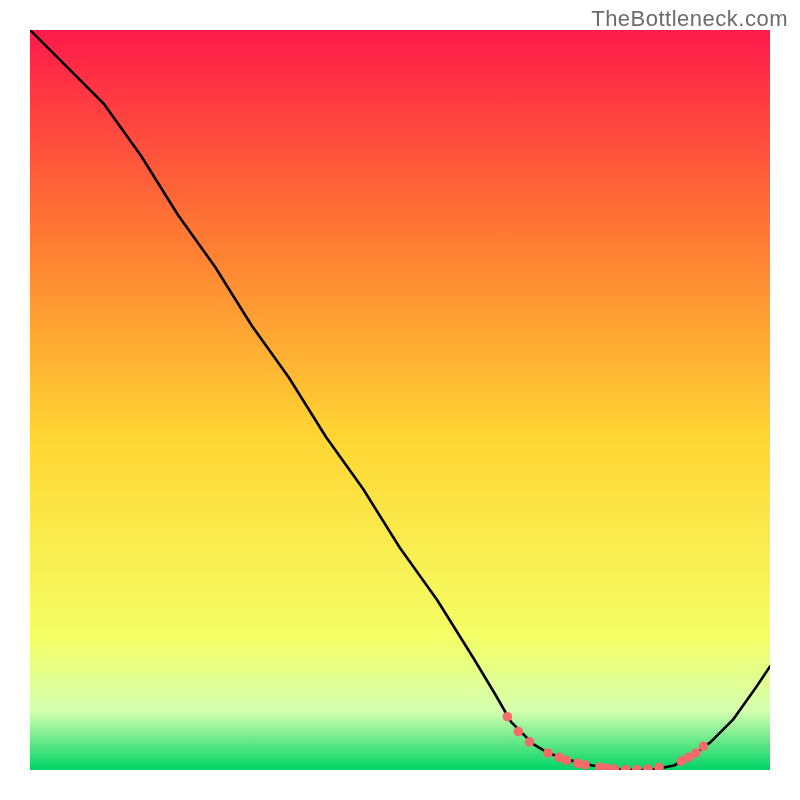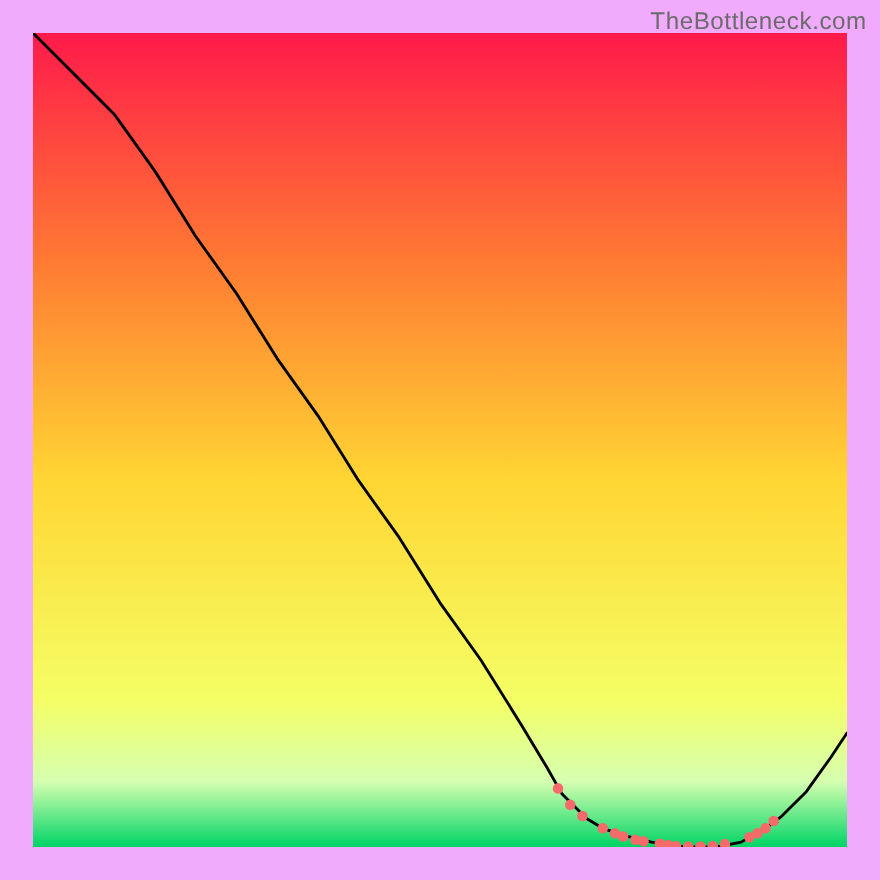--- a/index.html
+++ b/index.html
@@ -7,21 +7,21 @@
     padding: 0;
     width: 800px;
     height: 800px;
     background: #000000;
     overflow: hidden;
   }
   .frame {
     position: relative;
     width: 800px;
     height: 800px;
-    background: #f0abfc;
+    background: #ffffff;
   }
   .watermark {
     position: absolute;
     top: 6px;
     right: 12px;
     font-family: Arial, Helvetica, sans-serif;
     font-size: 22px;
     color: #6b6b6b;
     letter-spacing: 0.5px;
     z-index: 10;

